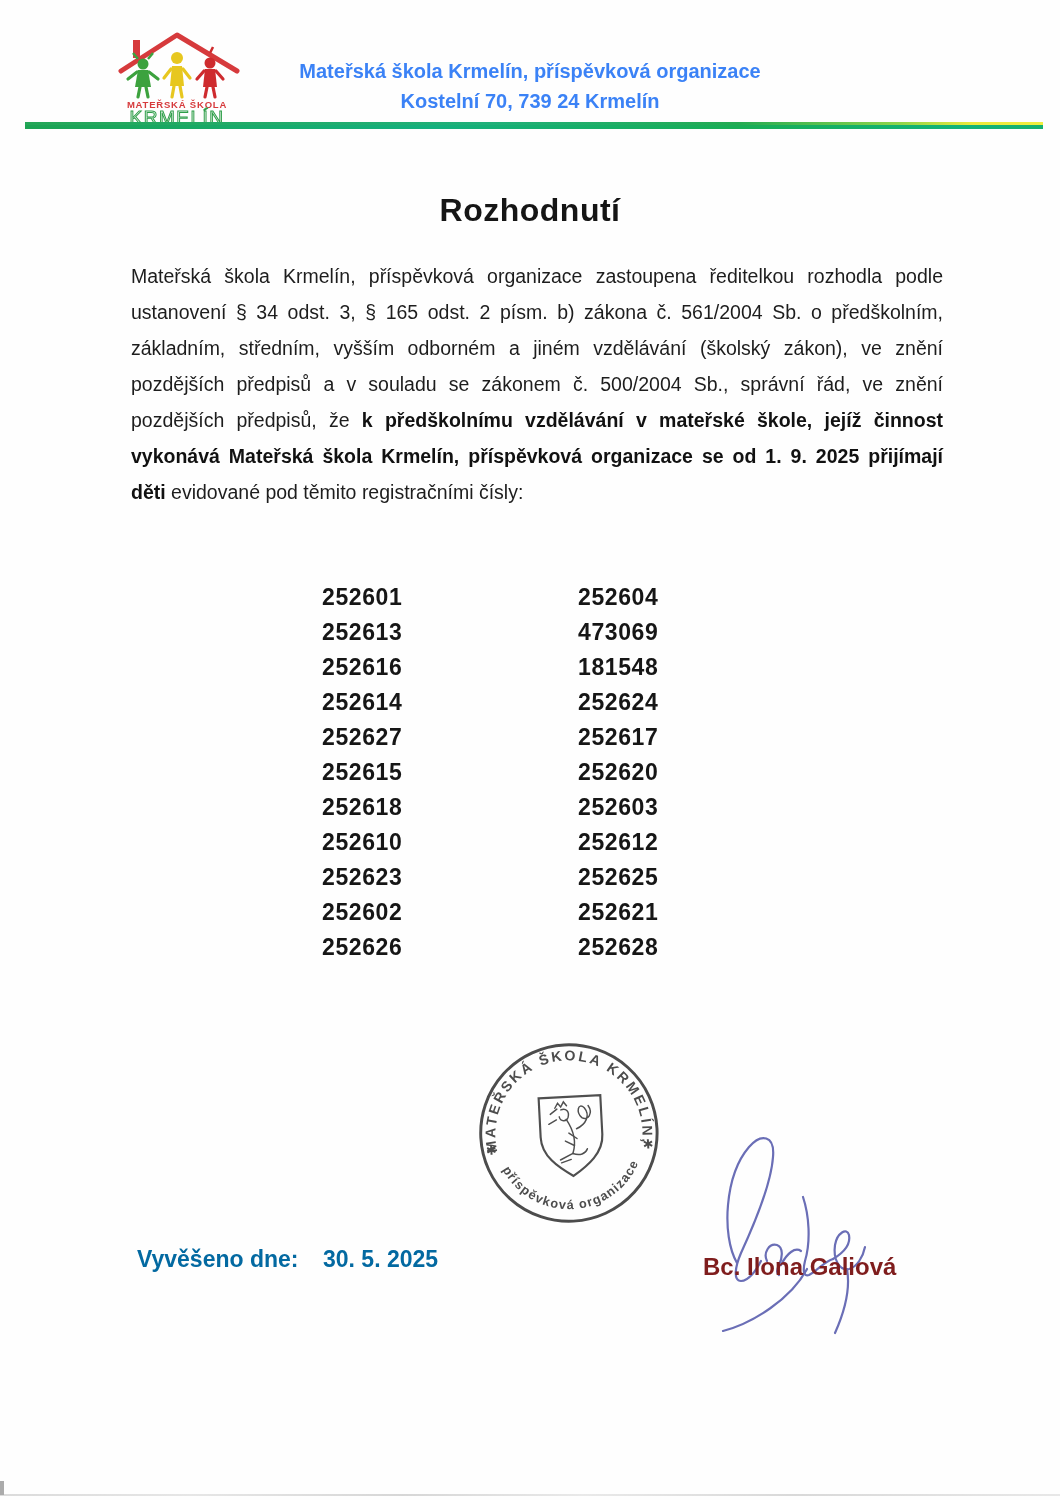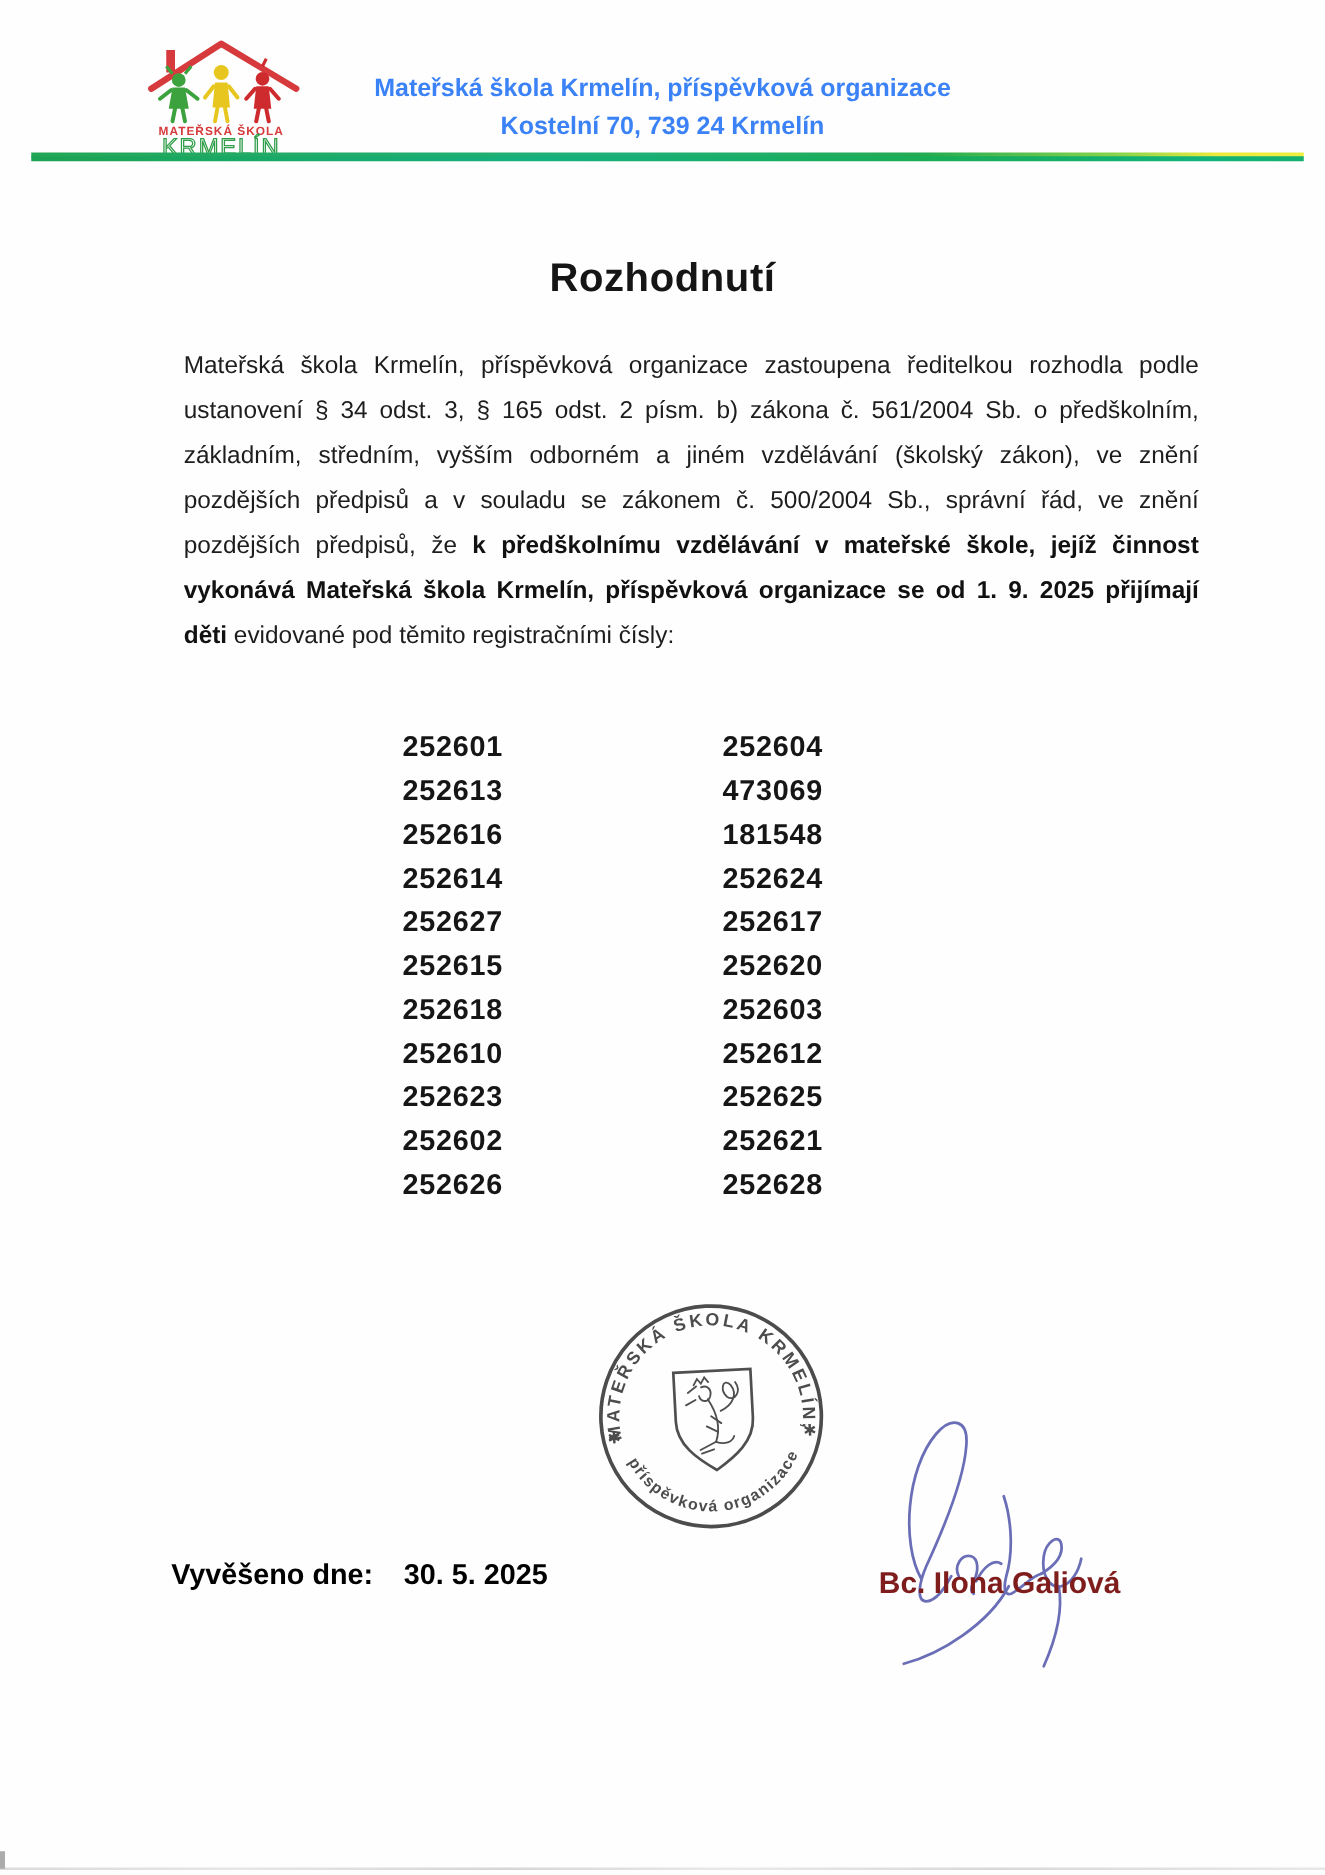--- a/index.html
+++ b/index.html
@@ -19,41 +19,41 @@
     content:"";position:absolute;left:0;right:0;top:0;height:4px;
     background:linear-gradient(90deg,#24a657 0%,#1fb07a 45%,#23aa52 70%,#8fd54a 86%,#ece93c 93%,#f0ee3f 100%);
   }
   .separator::after{
     content:"";position:absolute;left:0;right:0;bottom:0;height:4px;
     background:linear-gradient(90deg,#1ca353 0%,#14b07e 40%,#19ad55 70%,#10b37a 92%,#15b06e 100%);
   }
 
   
   .title{
-    position:absolute;top:192px;left:0;right:0;margin:12px;text-align:center;
+    position:absolute;top:192px;left:0;right:0;margin:0;text-align:center;
     font-size:32px;font-weight:700;color:#151515;letter-spacing:0.5px;
   }
   .body-text{
-    position:absolute;top:258px;left:131px;width:812px;margin:16px;
+    position:absolute;top:258px;left:131px;width:812px;margin:0;
     font-size:19.5px;line-height:36px;text-align:justify;color:#1d1d1d;
   }
   .body-text b{font-weight:700;color:#111;}
 
   
   .num-col{position:absolute;top:580px;font-weight:700;font-size:23px;letter-spacing:0.6px;color:#161616;}
   .num-col-left{left:322px;}
   .num-col-right{left:578px;}
   .num-col>div{height:35px;line-height:35px;}
 
   
   .stamp{position:absolute;left:471px;top:1034px;width:196px;height:202px;transform:rotate(-3deg);opacity:0.93;}
   .signature{position:absolute;left:695px;top:1123px;width:185px;height:215px;}
 
   
-  .posted{position:absolute;top:1246px;left:137px;font-size:23px;font-weight:700;color:#000000;}
+  .posted{position:absolute;top:1246px;left:137px;font-size:23px;font-weight:700;color:#0369a1;}
   .posted .posted-value{position:absolute;left:186px;top:0;white-space:nowrap;}
   .signer{position:absolute;top:1248px;left:703px;font-size:24px;font-weight:700;line-height:37px;color:#7f1d1d;}
 
   
   .scan-edge-bottom{
     position:absolute;left:0;right:0;bottom:4px;height:2px;opacity:.75;
     background:linear-gradient(90deg,#cfcfcf 0%,#dedede 18%,#c9c9c9 38%,#e2e2e2 55%,#cccccc 75%,#e0e0e0 100%);
   }
   .scan-mark-left{position:absolute;left:0;bottom:5px;width:4px;height:14px;background:#ababab;}
 </style>

